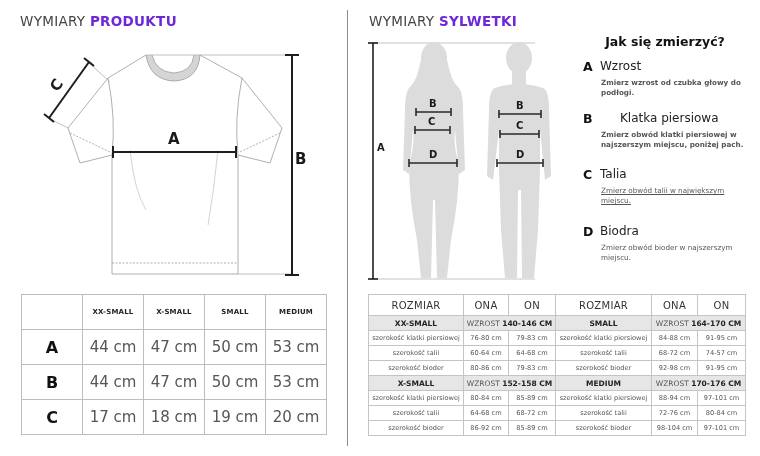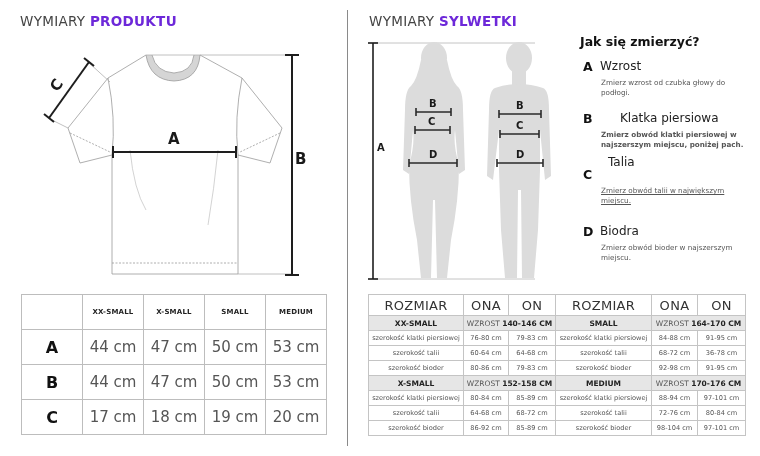--- a/index.html
+++ b/index.html
@@ -11,29 +11,29 @@
 
   
   table.pt{position:absolute;left:21px;top:294px;border-collapse:collapse;}
   table.pt td{border:1px solid #bdbdbd;text-align:center;vertical-align:middle;padding:0;}
   table.pt tr.hdr td{height:34px;font-size:7px;font-weight:bold;letter-spacing:0.2px;color:#222;}
   table.pt tr.row td{height:34px;font-size:15px;color:#555;}
   table.pt td.lbl{font-size:16px !important;font-weight:bold;color:#111 !important;}
   table.pt col.c0{width:61px;} table.pt col.cx{width:61px;}
 
   
-  .howto-title{left:580px;top:34px;width:170px;font-size:12.5px;font-weight:bold;color:#111;}
+  .howto-title{left:580px;top:34px;width:170px;text-align:center;font-size:12.5px;font-weight:bold;color:#111;}
   .step-letter{font-size:12.5px;font-weight:bold;color:#111;}
   .step-name{font-size:12px;color:#222;}
   .step-desc{font-size:7.2px;color:#555;line-height:10px;width:150px;}
 
   
   table.st{position:absolute;left:368px;top:294px;border-collapse:collapse;}
   table.st td{border:1px solid #c4c4c4;text-align:center;vertical-align:middle;padding:0;white-space:nowrap;}
-  table.st tr.head td{height:20px;font-size:13px;color:#333;letter-spacing:0.3px;}
+  table.st tr.head td{height:20px;font-size:10px;color:#333;letter-spacing:0.3px;}
   table.st tr.band td{height:14px;background:#e6e6e6;font-size:7.5px;color:#555;}
   table.st tr.band td.sz{font-weight:bold;color:#222;}
   table.st tr.band td b{color:#222;}
   table.st tr.val td{height:14px;font-size:6.6px;color:#555;}
 </style>
 </head>
 <body>
 
 <div class="abs section-title" style="left:20px;top:13px;">
   <span>WYMIARY </span><b>PRODUKTU</b>
@@ -177,28 +177,28 @@
 <div class="abs" style="left:428px;top:116px;font-size:10px;font-weight:bold;">C</div>
 <div class="abs" style="left:429px;top:149px;font-size:10px;font-weight:bold;">D</div>
 <div class="abs" style="left:516px;top:100px;font-size:10px;font-weight:bold;">B</div>
 <div class="abs" style="left:516px;top:120px;font-size:10px;font-weight:bold;">C</div>
 <div class="abs" style="left:516px;top:149px;font-size:10px;font-weight:bold;">D</div>
 
 <div class="abs howto-title">Jak się zmierzyć?</div>
 
 <div class="abs step-letter" style="left:583px;top:59px;">A</div>
 <div class="abs step-name" style="left:600px;top:59px;">Wzrost</div>
-<div class="abs step-desc" style="left:601px;top:78px;">Zmierz wzrost od czubka głowy do podłogi.</div>
+<div class="abs step-desc" style="left:601px;top:78px;font-weight:bold;">Zmierz wzrost od czubka głowy do podłogi.</div>
 
 <div class="abs step-letter" style="left:583px;top:111px;">B</div>
 <div class="abs step-name" style="left:600px;top:111px;margin-left:20px;">Klatka piersiowa</div>
 <div class="abs step-desc" style="left:601px;top:130px;font-weight:bold;">Zmierz obwód klatki piersiowej w najszerszym miejscu, poniżej pach.</div>
 
 <div class="abs step-letter" style="left:583px;top:167px;">C</div>
-<div class="abs step-name" style="left:600px;top:155px;margin-left:8px;">Talia</div>
+<div class="abs step-name" style="left:600px;top:167px;">Talia</div>
 <div class="abs step-desc" style="left:601px;top:186px;text-decoration:underline;">Zmierz obwód talii w największym miejscu.</div>
 
 <div class="abs step-letter" style="left:583px;top:224px;">D</div>
 <div class="abs step-name" style="left:600px;top:224px;">Biodra</div>
 <div class="abs step-desc" style="left:601px;top:243px;">Zmierz obwód bioder w najszerszym miejscu.</div>
 
 <table class="st">
   <colgroup>
       <col style="width:95px">
       <col style="width:45px">
@@ -230,21 +230,21 @@
     <td>szerokość klatki piersiowej</td>
     <td>84-88 cm</td>
     <td>91-95 cm</td>
   </tr>
   <tr class="val">
     <td>szerokość talii</td>
     <td>60-64 cm</td>
     <td>64-68 cm</td>
     <td>szerokość talii</td>
     <td>68-72 cm</td>
-    <td>36-78 cm</td>
+    <td>74-57 cm</td>
   </tr>
   <tr class="val">
     <td>szerokość bioder</td>
     <td>80-86 cm</td>
     <td>79-83 cm</td>
     <td>szerokość bioder</td>
     <td>92-98 cm</td>
     <td>91-95 cm</td>
   </tr>
 

